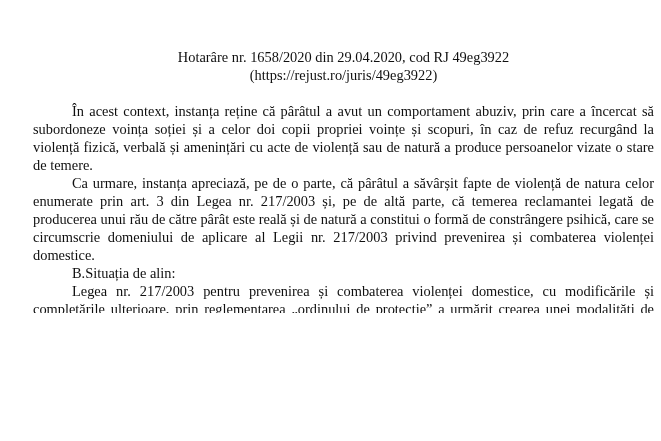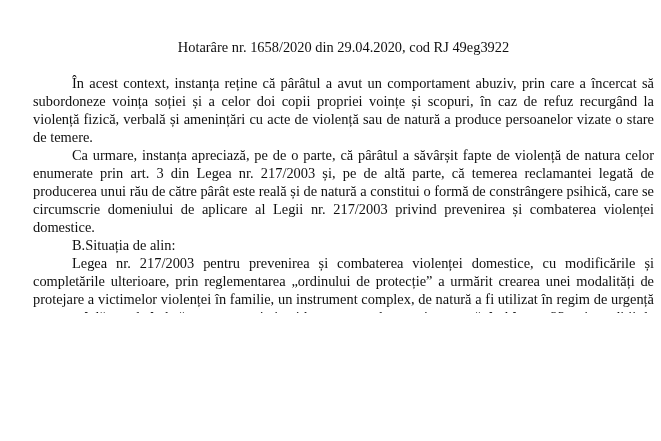--- a/index.html
+++ b/index.html
@@ -10,21 +10,21 @@
   .page {
     position: relative;
     box-sizing: border-box;
     width: 661px;
     height: 313px;
     background: #ffffff;
     color: #0f0f0f;
     font-family: "Liberation Serif", serif;
     font-size: 14.4px;
     line-height: 18px;
-    padding: 38px 7px 0 33px;
+    padding: 48px 7px 0 33px;
     overflow: hidden;
   }
   .doc-header {
     text-align: center;
     margin: 0 0 18px 0;
   }
   .doc-header .line {
     margin: 0;
   }
   .para {
@@ -47,20 +47,21 @@
     letter-spacing: 0;
   }
 </style>
 </head>
 <body>
 
 <div class="page">
 
   <div class="doc-header">
     <p class="line">Hotarâre nr. 1658/2020 din 29.04.2020, cod RJ 49eg3922</p>
+    <p class="line">(https://rejust.ro/juris/49eg3922)</p>
   </div>
 
   <p class="para">În acest context, instanța reține că pârâtul a avut un comportament abuziv, prin care a încercat să subordoneze voința soției și a celor doi copii propriei voințe și scopuri, în caz de refuz recurgând la violență fizică, verbală și amenințări cu acte de violență sau de natură a produce persoanelor vizate o stare de temere.</p>
   <p class="para">Ca urmare, instanța apreciază, pe de o parte, că pârâtul a săvârșit fapte de violență de natura celor enumerate prin art. 3 din Legea nr. 217/2003 și, pe de altă parte, că temerea reclamantei legată de producerea unui rău de către pârât este reală și de natură a constitui o formă de constrângere psihică, care se circumscrie domeniului de aplicare al Legii nr. 217/2003 privind prevenirea și combaterea violenței domestice.</p>
   <p class="para short">B.Situația de alin:</p>
   <p class="para">Legea nr. 217/2003 pentru prevenirea și combaterea violenței domestice, cu modificările și completările ulterioare, prin reglementarea „ordinului de protecție” a urmărit crearea unei modalități de protejare a victimelor violenței în familie, un instrument complex, de natură a fi utilizat în regim de urgență pentru a înlătura de îndată expunerea victimei la tratamentele agresive, prevăzând în art. 23 trei condiții de admisibilitate:</p>
 
   <p class="bullet-line"><span class="glyph-box">□</span><span>Constatarea comiterii unui act de violență;</span></p>
 
 </div>

